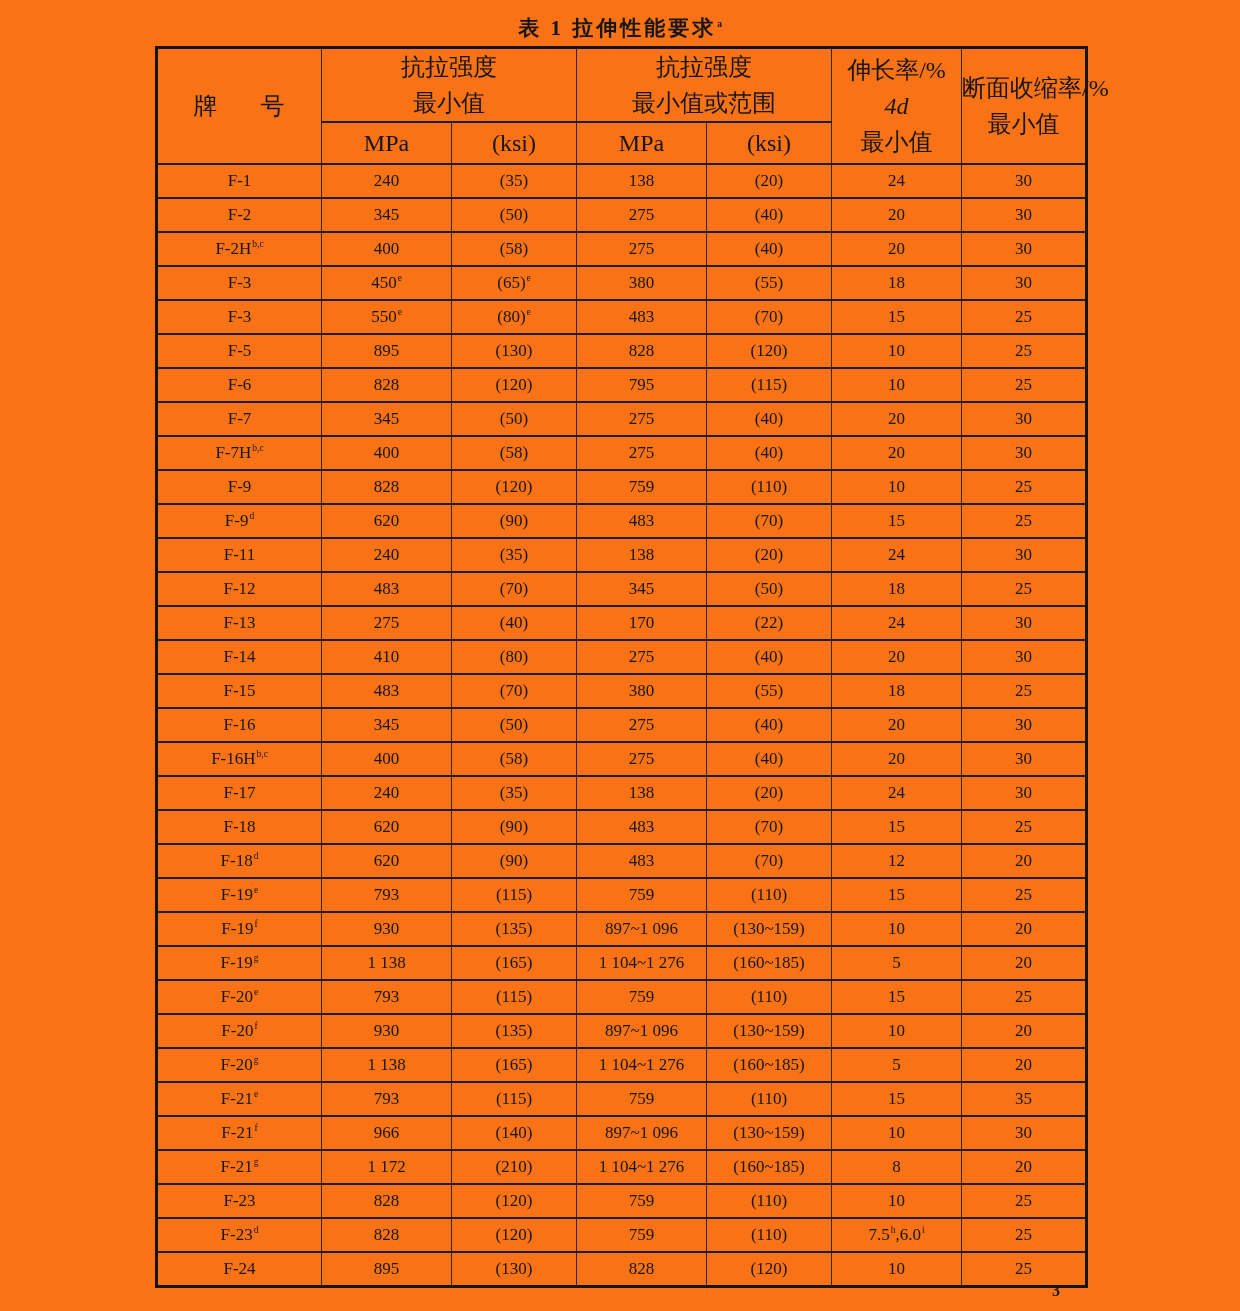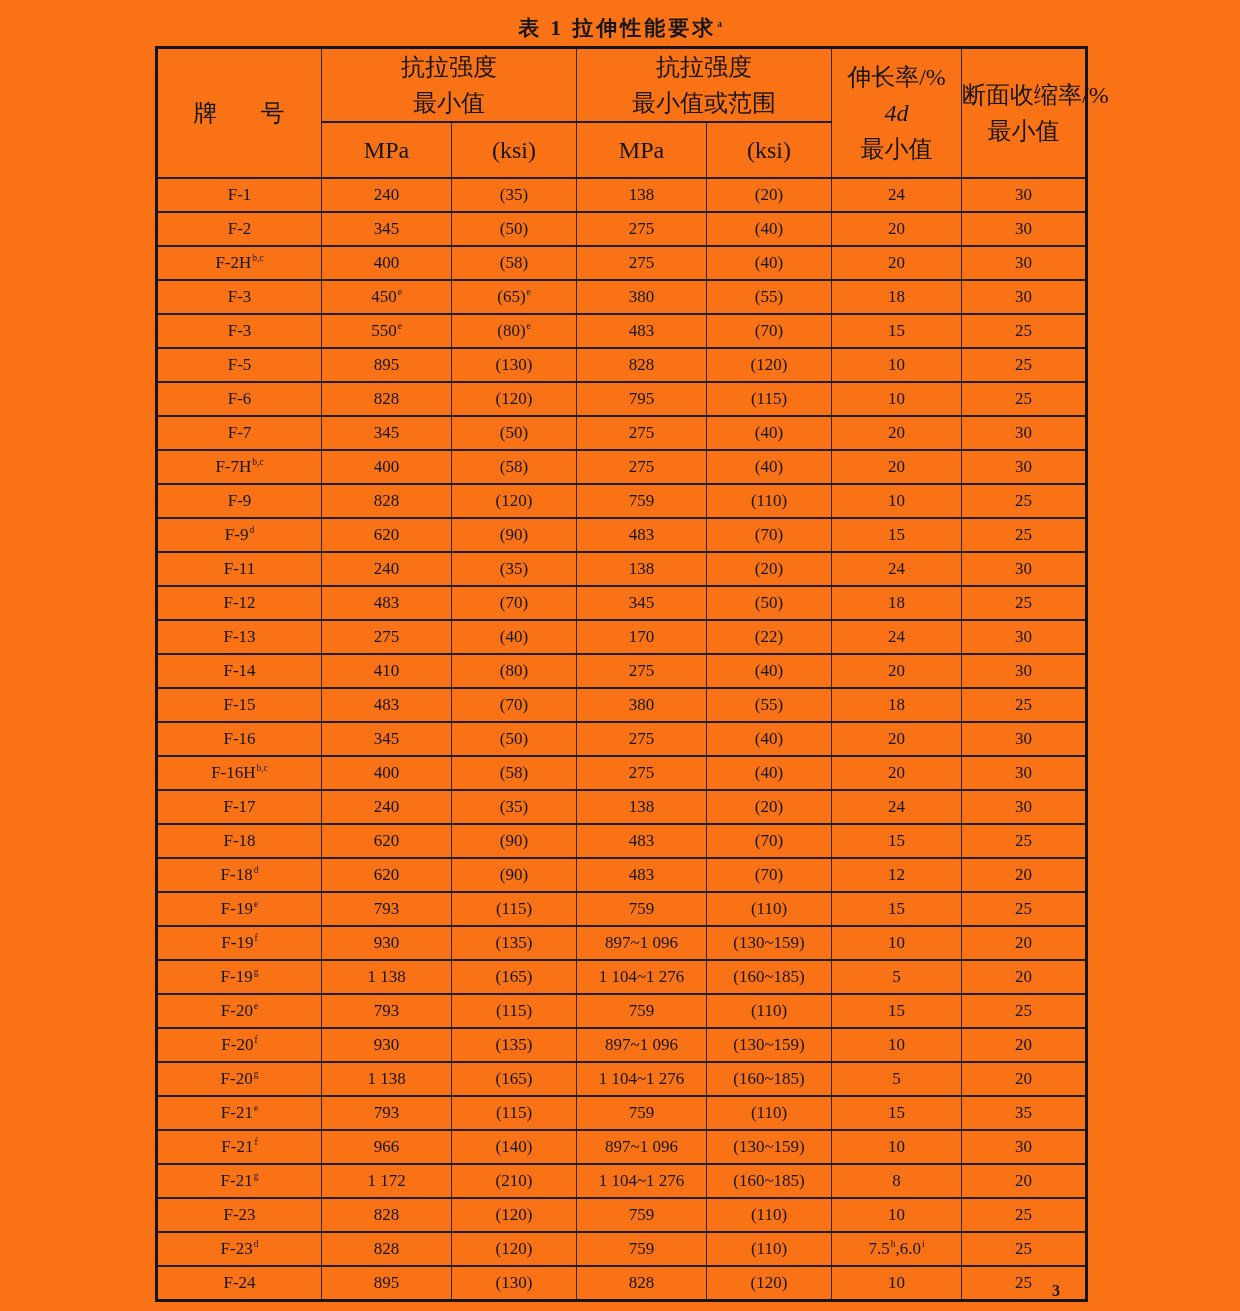--- a/index.html
+++ b/index.html
@@ -38,21 +38,21 @@
     border-left: 1px solid #2a2a2a;
     border-right: 1px solid #2a2a2a;
     text-align: center;
     vertical-align: middle;
     padding: 0;
     white-space: nowrap;
     font-size: 17px;
   }
   thead th { font-weight: normal; font-size: 24px; }
   thead tr.main-header th { height: 71px; }
-  thead tr.unit-header th { height: 56px; }
+  thead tr.unit-header th { height: 42px; }
   tbody td { height: 34px; font-weight: normal; }
   td.grade-col { font-size: 17px; font-family: Liberation Serif, serif; }
   .hline { line-height: 1.5; }
   .elong-mid { font-style: italic; font-family: "Liberation Serif", serif; }
   sup {
     font-size: 9.5px;
     vertical-align: super;
     line-height: 0;
     margin-left: 1px;
     letter-spacing: 0;

